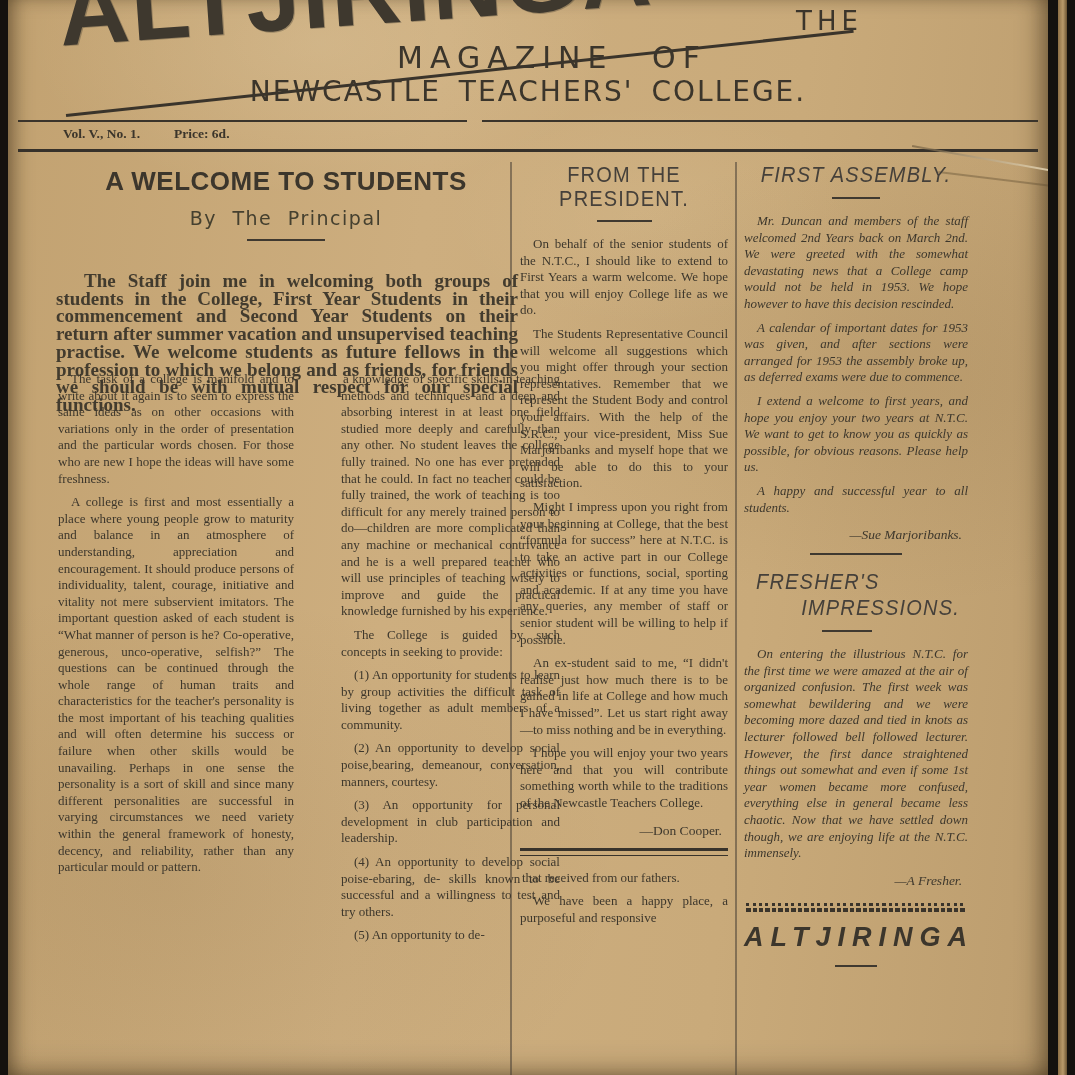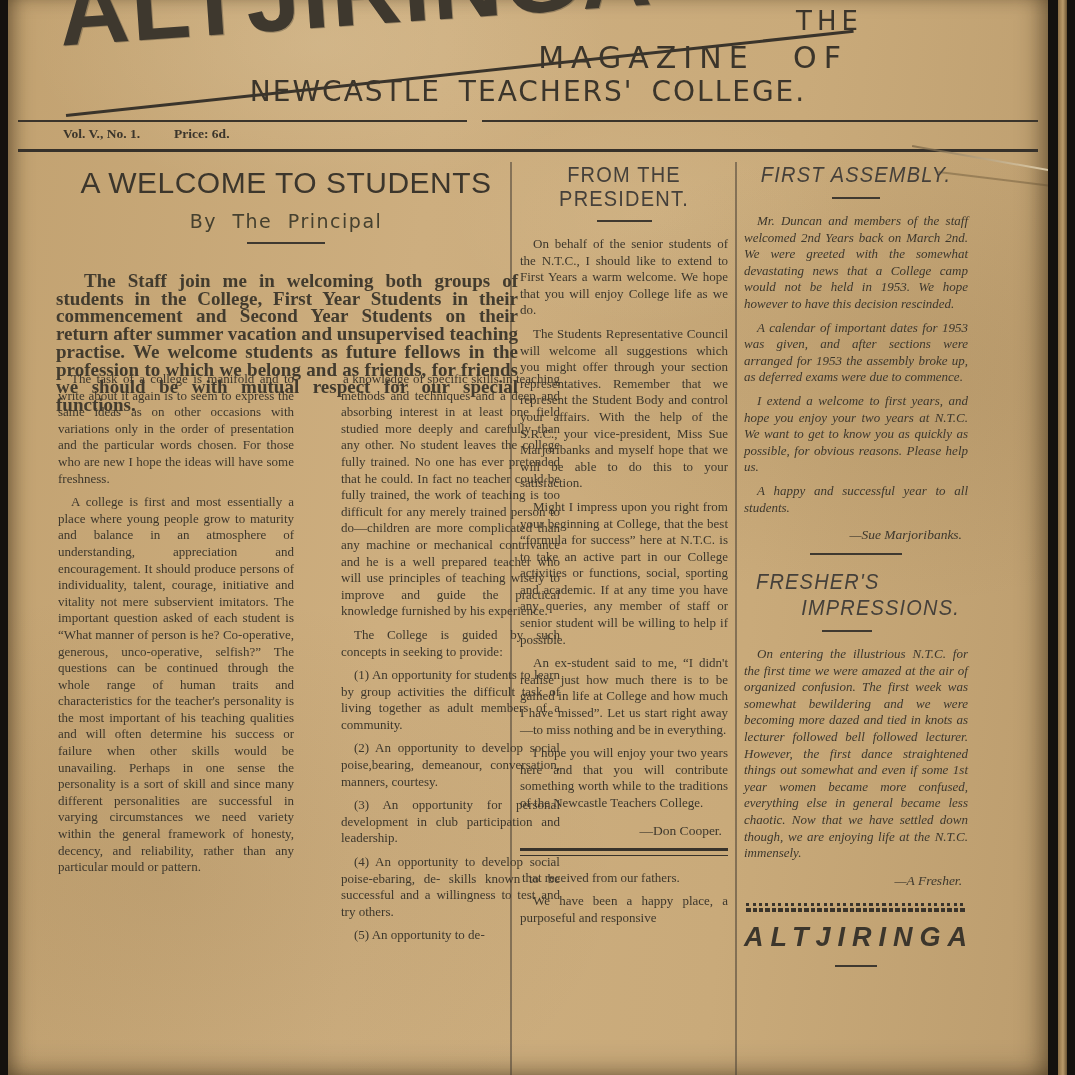--- a/index.html
+++ b/index.html
@@ -29,42 +29,42 @@
   .logo {
     position:absolute; left:50px; top:-57px; font-family:"Liberation Sans",sans-serif;
     font-weight:800; font-size:97px; line-height:97px; letter-spacing:2px;
     color:#3e382e; transform:rotate(-4deg); white-space:nowrap;
     text-shadow:1px 1px 0 rgba(62,56,46,.35);
   }
   .diag-rule { position:absolute; left:58px; top:114px; width:792px; height:2.5px;
     background:#3a342b; transform-origin:0 50%; transform:rotate(-6.1deg); }
   .hand { font-family:"DejaVu Sans",sans-serif; color:#3b352b; }
   .the-label { position:absolute; left:788px; top:6px; font-size:26px; letter-spacing:5px; }
-  .magazine-of { position:absolute; left:280px; top:40px; width:560px; text-align:right;
+  .magazine-of { position:absolute; left:264px; top:40px; width:560px; text-align:center;
     font-size:30px; letter-spacing:7px; word-spacing:22px; }
   .college-line { position:absolute; left:120px; top:75px; width:800px; text-align:center;
     font-size:28px; letter-spacing:2px; word-spacing:7px; }
   .rule-top { position:absolute; left:10px; top:120px; width:1020px; height:2px;
     background:linear-gradient(90deg,#3a342b 0 44%, transparent 44% 45.5%, #3a342b 45.5% 100%); }
   .info-row { position:absolute; left:55px; top:126px; width:930px; display:flex;
     font-weight:bold; font-size:13.5px; color:#3b352b;gap:34px; }
   .info-row .mid { flex:1; text-align:center; }
   .rule-heavy { position:absolute; left:10px; top:149px; width:1020px; height:3px; background:#36312a; }
 
   
   .vrule { position:absolute; top:162px; width:1.5px; height:913px; background:#4a4236; opacity:.55; }
   .vrule-1 { left:502px; } .vrule-2 { left:727px; }
 
   .bodytext p { margin:0 0 7px; text-indent:13px; text-align:justify;
     font-size:13px; line-height:16.6px; color:#3d372c; }
   .bodytext p.noindent { text-indent:2px; }
   .sig { text-align:right; padding-right:6px; font-size:13.5px; color:#3d372c; margin:11px 0 7px; }
 
   .welcome-header { position:absolute; left:48px; top:166px; width:460px; text-align:center; }
-  .article-title { font-family:"Liberation Sans",sans-serif; font-weight:400; font-size:30px;
+  .article-title { font-family:"Liberation Sans",sans-serif; font-weight:700; font-size:26px;
     letter-spacing:.5px; color:#3c362c; }
   .byline { margin-top:10px; font-family:"DejaVu Sans",sans-serif; font-size:19px;
     letter-spacing:1.5px; word-spacing:8px; color:#45402f; }
   .divider { height:2px; background:#3f3930; margin:10px auto 0; }
   .welcome-intro { position:absolute; left:48px; top:272px; width:462px;
     font-weight:bold; font-size:19px; line-height:17.7px; text-align:justify;
     text-indent:28px; color:#423b2e; }
   .col-1 { position:absolute; left:50px;  top:371px; width:236px; }
   .col-2 { position:absolute; left:293px; top:371px; width:219px;margin-left:40px; }
   .col-3 { position:absolute; left:512px; top:164px; width:208px; }

